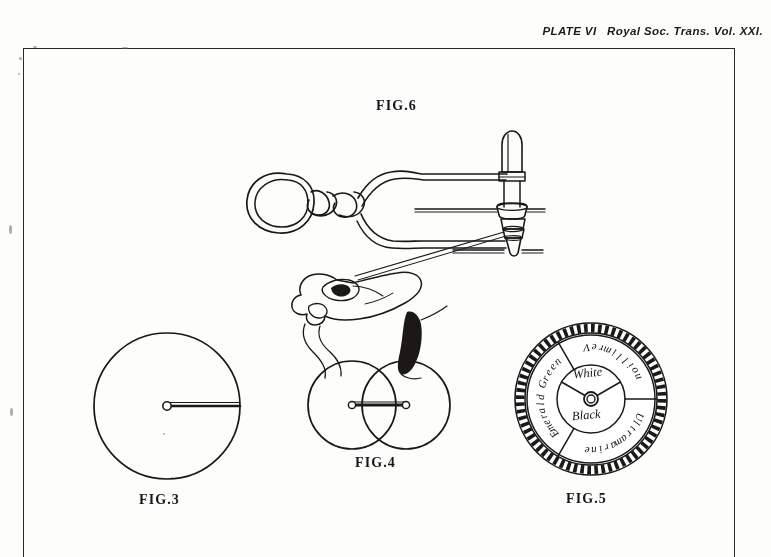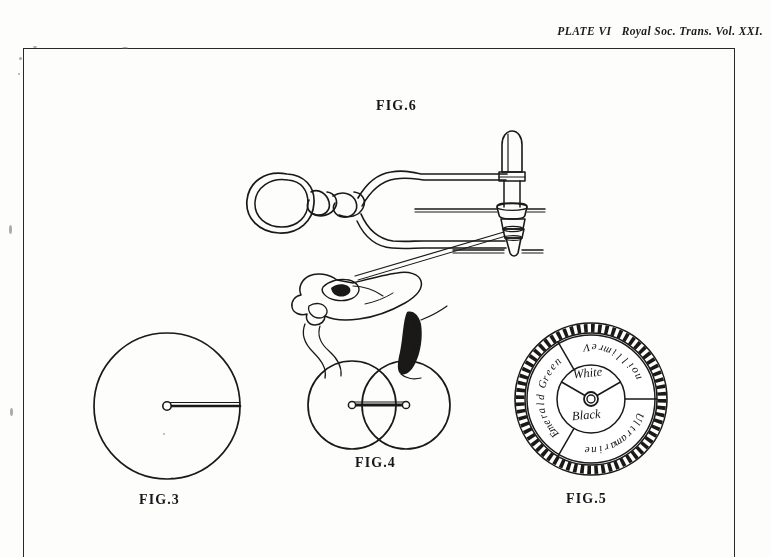--- a/index.html
+++ b/index.html
@@ -16,21 +16,21 @@
     height: 557px;
     background: #fdfdfc;
     overflow: hidden;
   }
 
   
   #plate-header {
     position: absolute;
     top: 25px;
     right: 8px;
-    font-family: Liberation Serif, serif;
+    font-family: Liberation Sans, sans-serif;
     font-style: italic;
     font-weight: bold;
     font-size: 11.5px;
     letter-spacing: 0.4px;
     color: #1d1b1a;
     white-space: nowrap;
   }
   #plate-header .hdr-seg { margin-left: 7px; }
   #plate-header .hdr-seg:first-child { margin-left: 0; }
 

